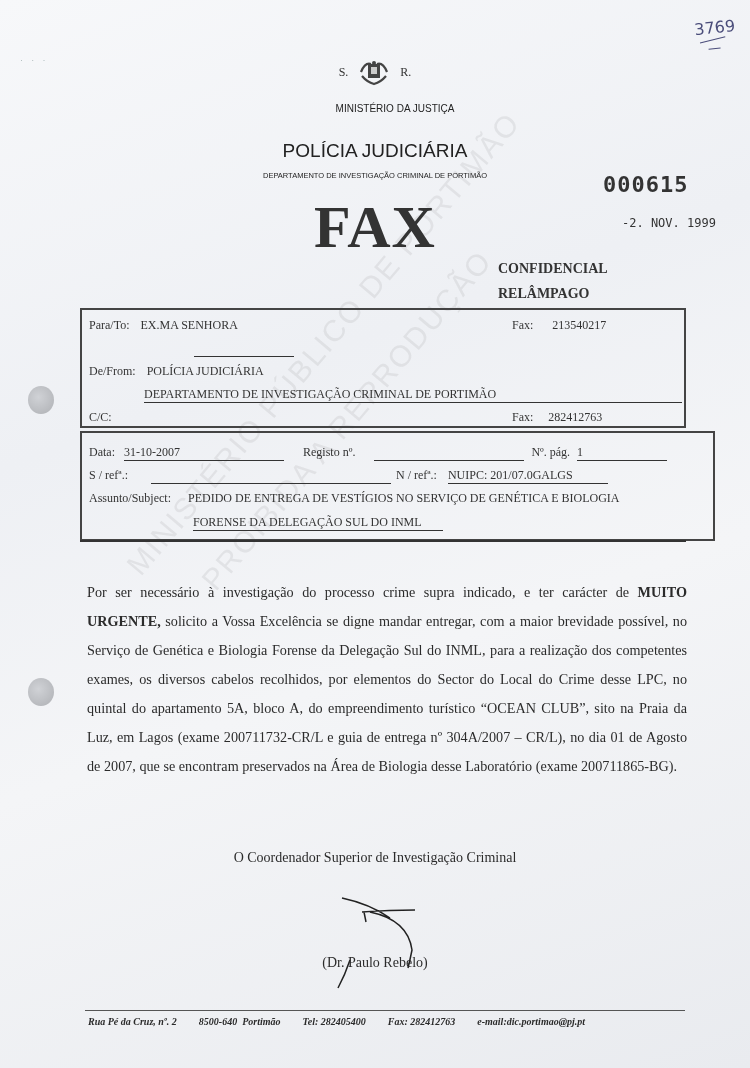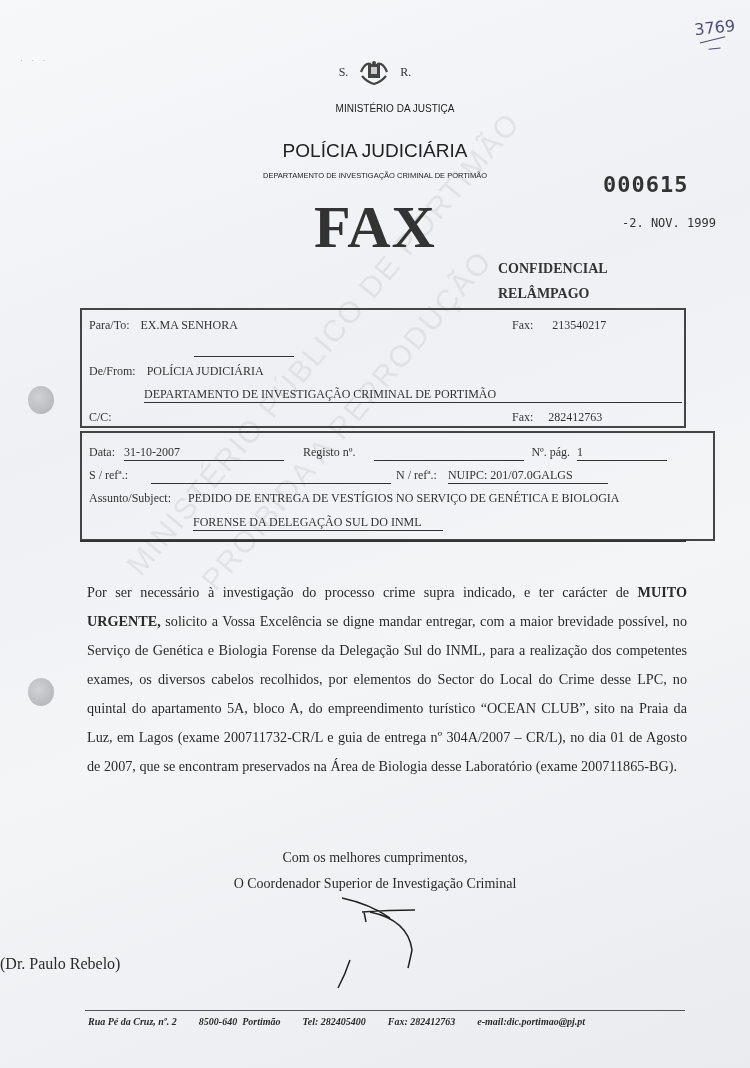--- a/index.html
+++ b/index.html
@@ -25,21 +25,21 @@
     .conf { left: 498px; top: 256px; font-weight: bold; font-size: 14px; color:#333; line-height: 25px; }
     .box { border: 2px solid #444; left: 80px; width: 602px; }
     .box1 { top: 308px; height: 116px; }
     .box2 { top: 431px; height: 106px; padding-left: 29px; }
     .row { position: absolute; left: 0; right: 0; font-size: 12px; color: #333; }
     .ul { border-bottom: 1px solid #333; display: inline-block; }
     .rule-bottom { left: 80px; width: 606px; top: 540px; border-top: 2px solid #333; }
     .body-text { left: 87px; width: 600px; top: 578px; font-size: 14.2px; line-height: 29px; text-align: justify; color:#2b2b2b; }
     .body-text b { font-weight: bold; }
     .closing { left: 0; right: 0; top: 845px; text-align: center; font-size: 14px; line-height: 26px; color:#2b2b2b; }
-    .sign { left: 0; right: 0; top: 955px; text-align: left; font-size: 16px; color:#2b2b2b; }
+    .sign { left: 0; right: 0; top: 955px; text-align: center; font-size: 14px; color:#2b2b2b; }
     .sig-svg { left: 300px; top: 890px; }
     .footer-rule { left: 85px; width: 600px; top: 1010px; border-top: 1px solid #555; }
     .footer { left: 88px; top: 1016px; font-size: 10px; font-style: italic; font-weight: bold; color:#2b2b2b; white-space: pre; }
     .footer span { margin-right: 22px; text-align: center; }
     .wm { left: 120px; top: 560px; font-family: "Liberation Sans", sans-serif; font-size: 30px; color: rgba(120,120,120,0.13); transform: rotate(-50deg); transform-origin: left top; white-space: nowrap; letter-spacing: 2px; }
     .wm2 { left: 195px; top: 575px; }
   </style>
 </head>
 <body>
 
@@ -128,21 +128,20 @@
   </div>
   <div class="row" style="top:82px;left:111px;">
     <span class="ul" style="width:250px">FORENSE DA DELEGAÇÃO SUL DO INML</span>
   </div>
 </div>
 <div class="abs rule-bottom"></div>
 
 <div class="abs body-text"><span>Por ser necessário à investigação do processo crime supra indicado, e ter carácter de </span><b>MUITO URGENTE,</b><span> solicito a Vossa Excelência se digne mandar entregar, com a maior brevidade possível, no Serviço de Genética e Biologia Forense da Delegação Sul do INML, para a realização dos competentes exames, os diversos cabelos recolhidos, por elementos do Sector do Local do Crime desse LPC, no quintal do apartamento 5A, bloco A, do empreendimento turístico “OCEAN CLUB”, sito na Praia da Luz, em Lagos (exame 200711732-CR/L e guia de entrega nº 304A/2007 – CR/L), no dia 01 de Agosto de 2007, que se encontram preservados na Área de Biologia desse Laboratório (exame 200711865-BG).</span></div>
 
 <div class="abs closing">
-  <div>Com os melhores cumprimentos,</div>
   <div>O Coordenador Superior de Investigação Criminal</div>
 </div>
 
 <svg class="abs sig-svg" width="160" height="100" viewBox="0 0 160 100">
   <path d="M42 8 Q70 14 90 28 M62 22 Q90 20 115 20 M64 22 L66 32 M70 22 Q108 30 112 60 Q110 70 108 78 M50 70 Q45 85 38 98" stroke="#222" stroke-width="1.5" fill="none"></path>
 </svg>
 <div class="abs sign">(Dr. Paulo Rebelo)</div>
 
 <div class="abs footer-rule"></div>
 <div class="abs footer"><span>Rua Pé da Cruz, nº. 2</span><span>8500-640  Portimão</span><span>Tel: 282405400</span><span>Fax: 282412763</span><span>e-mail:dic.portimao@pj.pt</span></div>

